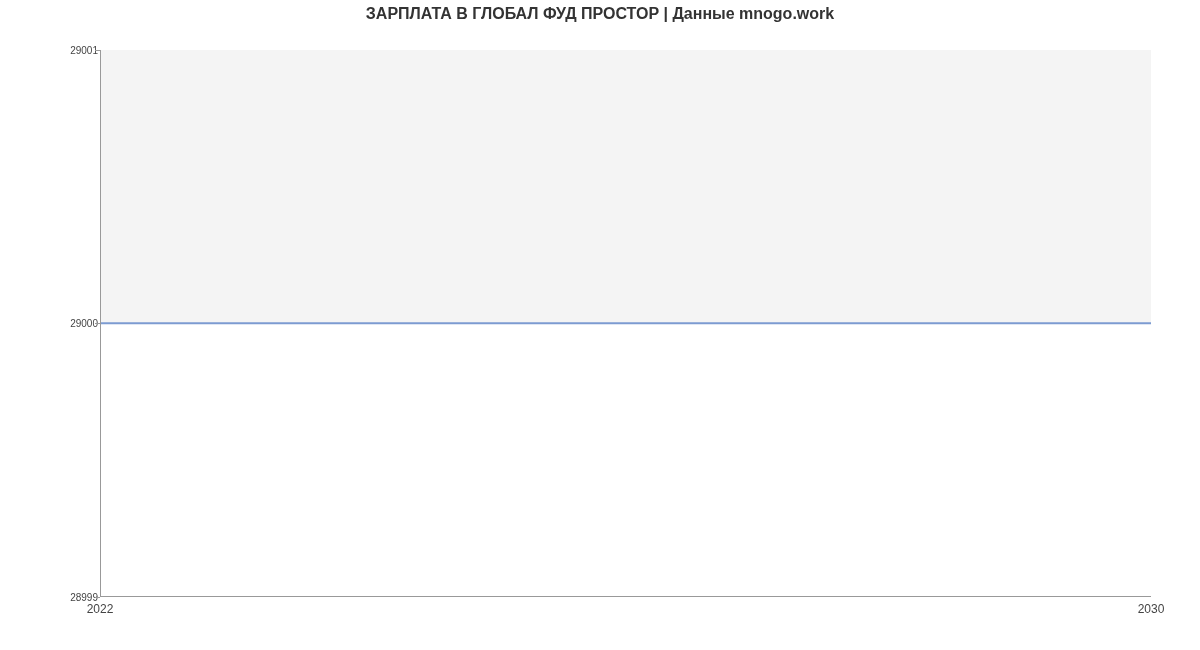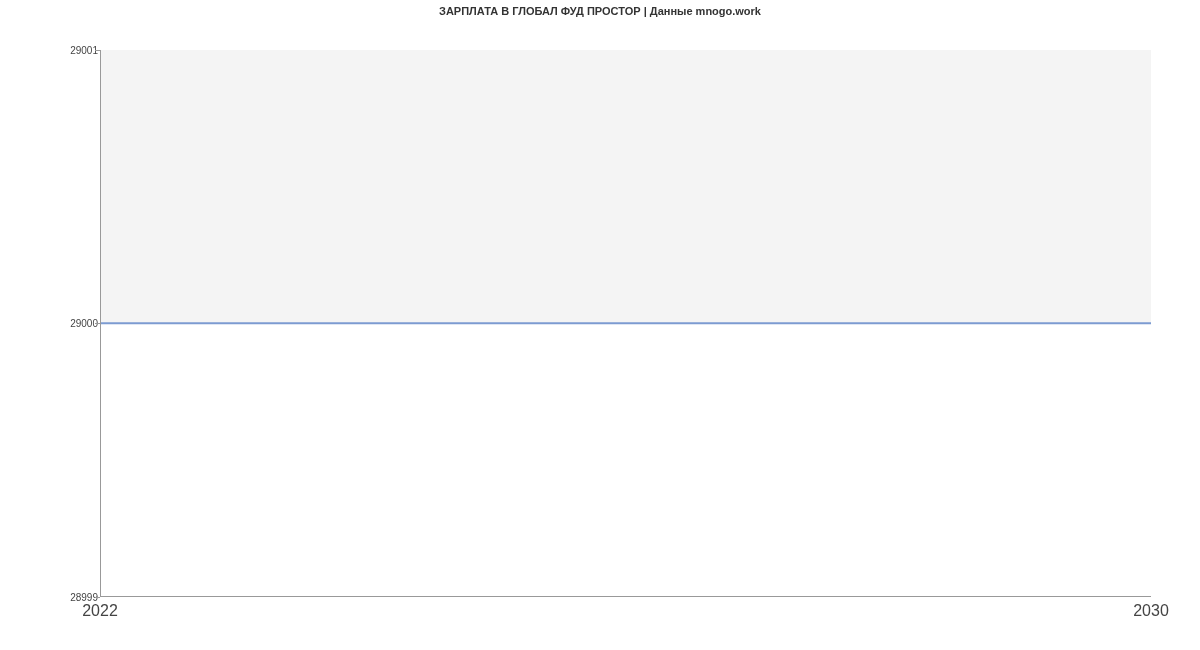--- a/index.html
+++ b/index.html
@@ -18,21 +18,21 @@
       position: relative;
       width: 100%;
       height: 100%;
     }
     .chart-title {
       position: absolute;
       top: 5px;
       left: 0;
       right: 0;
       text-align: center;
-      font-size: 11px;
+      font-size: 16px;
       font-weight: bold;
       color: #333;
     }
     .plot-area {
       position: absolute;
       left: 100px;
       top: 50px;
       width: 1051px;
       height: 547px;
       border-left: 1px solid #999;
@@ -75,21 +75,21 @@
     }
     .y-tick-mid {
       top: 323px;
     }
     .y-tick-bot {
       top: 597px;
     }
     .x-tick {
       position: absolute;
       top: 602px;
-      font-size: 16px;
+      font-size: 12px;
       color: #444;
       transform: translateX(-50%);
       white-space: nowrap;
     }
     .x-tick-left {
       left: 100px;
     }
     .x-tick-right {
       left: 1151px;
     }

